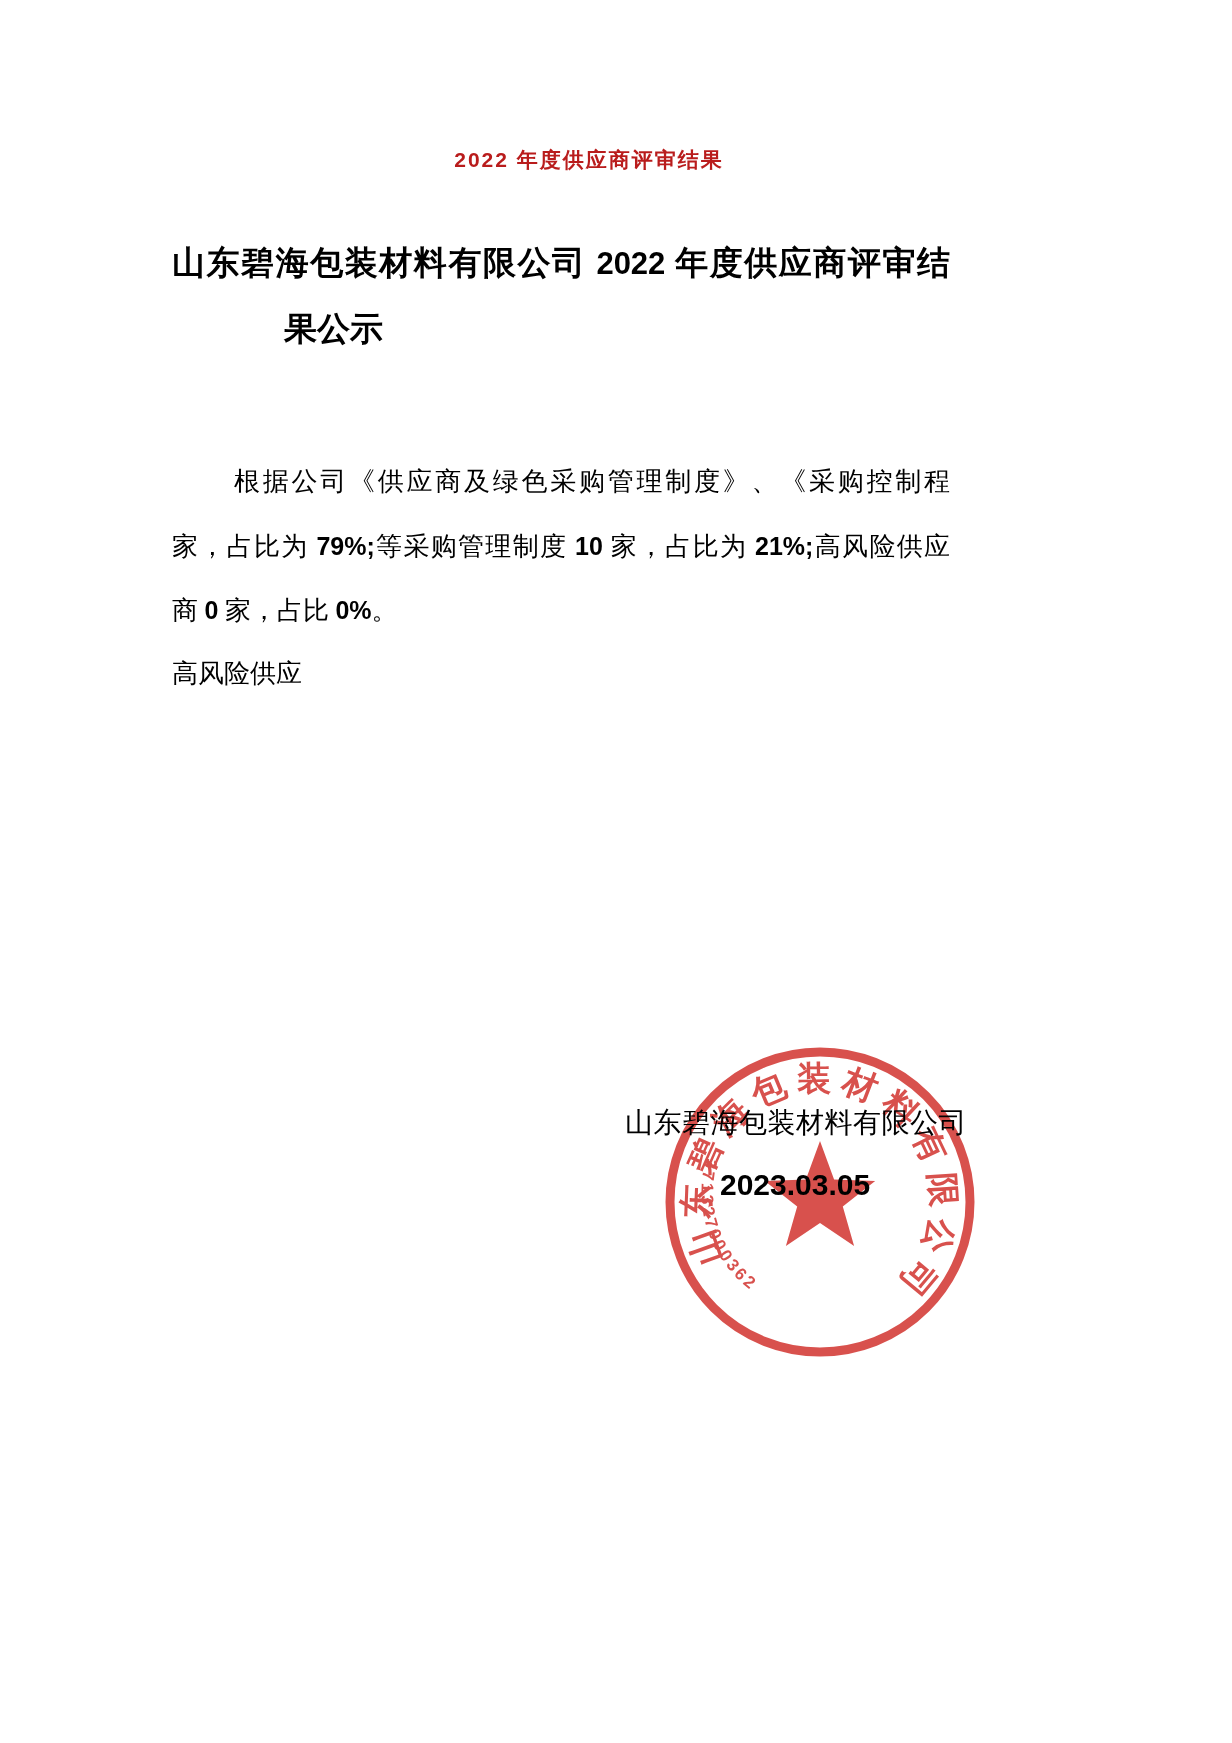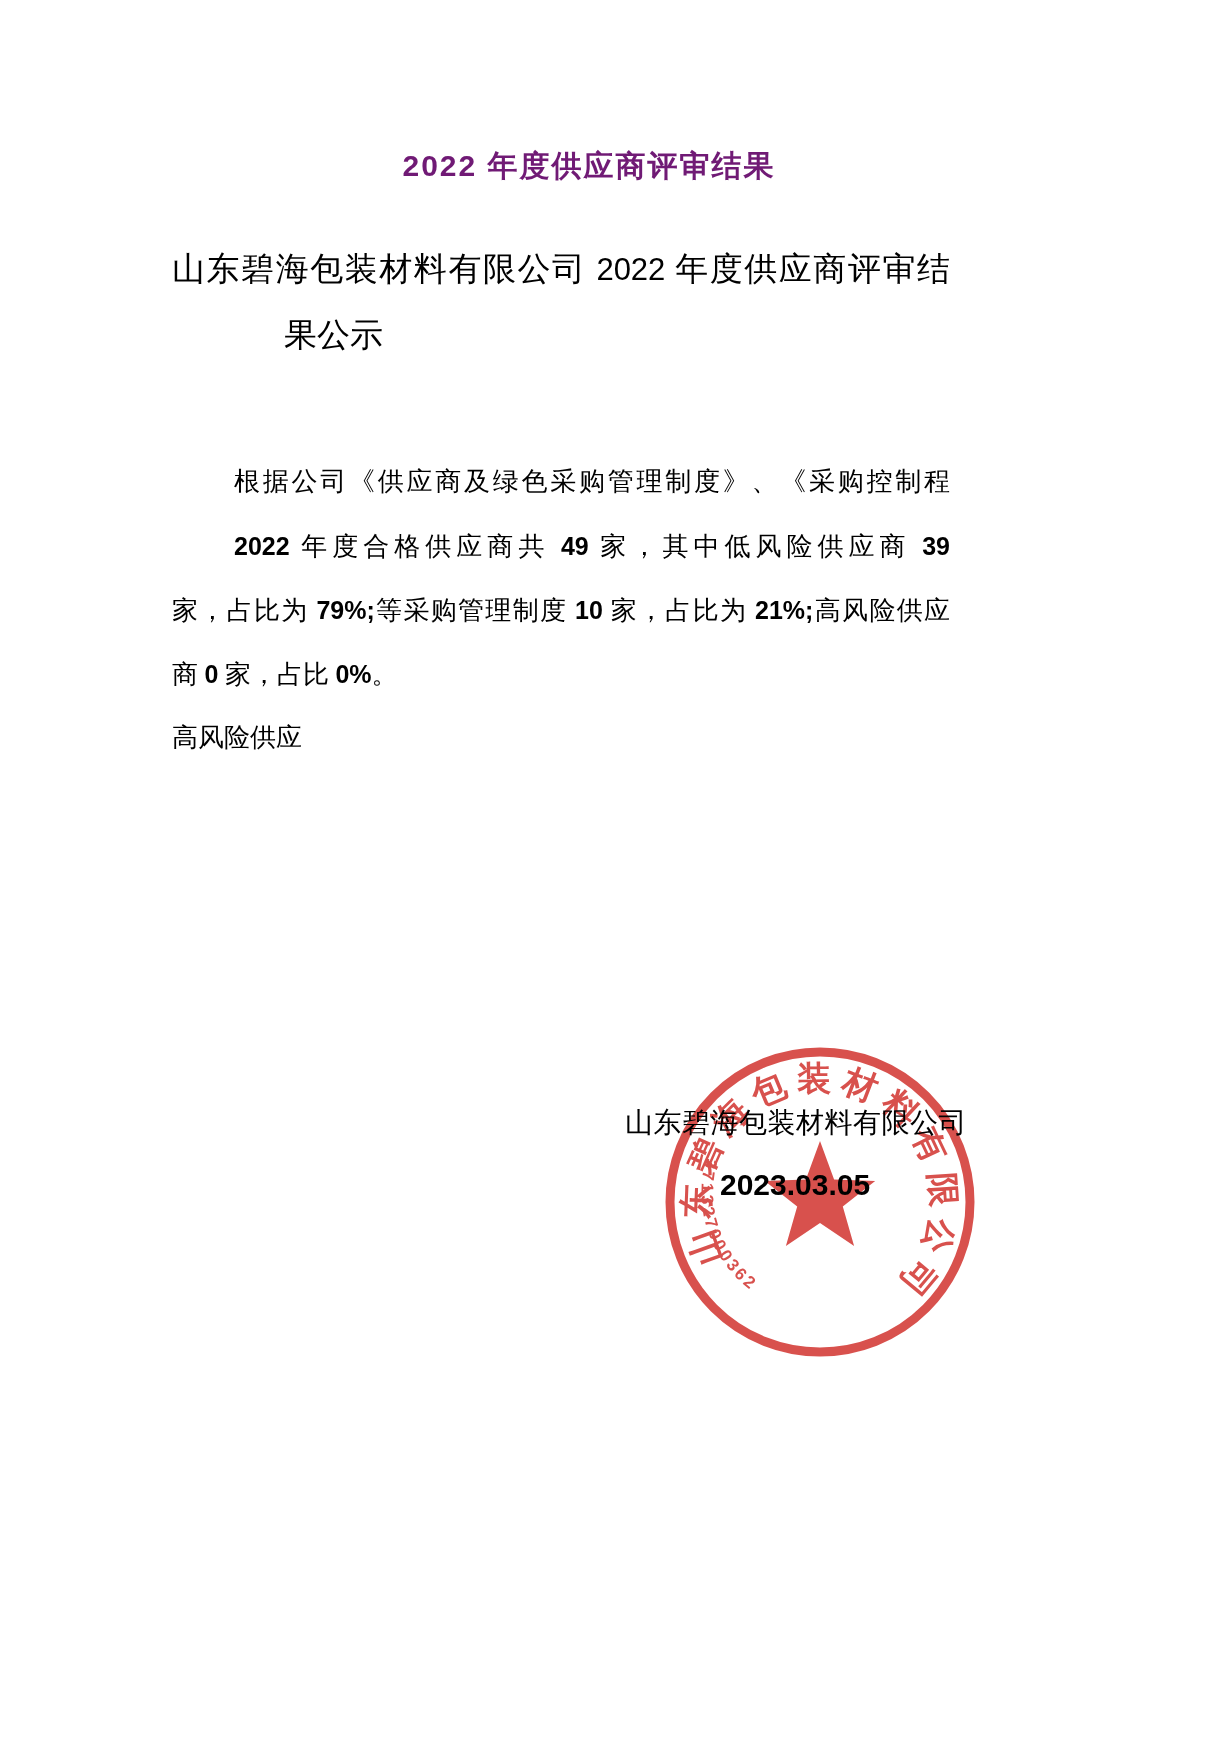--- a/index.html
+++ b/index.html
@@ -1,22 +1,22 @@
 <!DOCTYPE html>
 <html><head>
 <meta charset="utf-8">
 <style>
   html,body{margin:0;padding:0;background:#fff;}
   .page{position:relative;width:1232px;height:1743px;background:#ffffff;overflow:hidden;
         font-family:"Liberation Serif","DejaVu Serif",serif;color:#000;}
   .hdr{position:absolute;left:172px;top:146px;width:834px;text-align:center;
        font-family:"Liberation Sans","DejaVu Sans",sans-serif;font-weight:bold;
-       font-size:30px;letter-spacing:2px;color:#701a75;}
+       font-size:21px;letter-spacing:2px;color:#b91c1c;}
   .title{position:absolute;left:172px;top:230px;width:778px;}
-  .title .tline{line-height:78px;height:66px;font-size:33px;font-weight:normal;}
+  .title .tline{line-height:66px;height:66px;font-size:33px;font-weight:bold;}
   .title .num{font-family:"Liberation Sans","DejaVu Sans",sans-serif;font-size:31px;}
   .bodytxt{position:absolute;left:172px;top:450px;width:778px;}
   .bodytxt .tline{line-height:64px;height:64px;font-size:26px;}
   .bodytxt .num{font-family:"Liberation Sans","DejaVu Sans",sans-serif;font-size:25px;}
   .tline.just{text-align:justify;text-align-last:justify;}
   .tline.ctr{padding-left:112px;}
   .tline.ind{padding-left:62px;}
   .bd{font-weight:bold;}
   .stamp{position:absolute;left:655px;top:1037px;width:330px;height:330px;
          mix-blend-mode:multiply;opacity:0.92;}
@@ -36,21 +36,20 @@
   <div class="title">
       <div class="tline just"><span>山东碧海包装材料有限公司 </span><span class="num">2022</span><span> 年度供应商评审结</span></div>
       <div class="tline ctr"><span>果公示</span></div>
     </div>
 
   <div class="bodytxt">
       <div>
         <div class="tline just ind"><span>根据公司《供应商及绿色采购管理制度》、《采购控制程</span></div>
       </div>
       <div>
-        <div class="tline just ind"><span class="num bd">2022</span><span> 年度合格供应商共 </span><span class="num bd">49</span><span> 家，其中低风险供应商 </span><span class="num bd">39</span></div>
         <div class="tline just"><span>家，占比为 </span><span class="num bd">79%;</span><span>等采购管理制度 </span><span class="num bd">10</span><span> 家，占比为 </span><span class="num bd">21%;</span><span>高风险供应</span></div>
         <div class="tline"><span>商 </span><span class="num bd">0</span><span> 家，占比 </span><span class="num bd">0%</span><span>。</span></div>
       </div>
       <div>
         <div class="tline"><span>高风险供应</span></div>
       </div>
     </div>
 
   <svg class="stamp" viewBox="0 0 330 330" xmlns="http://www.w3.org/2000/svg">
     <defs>

